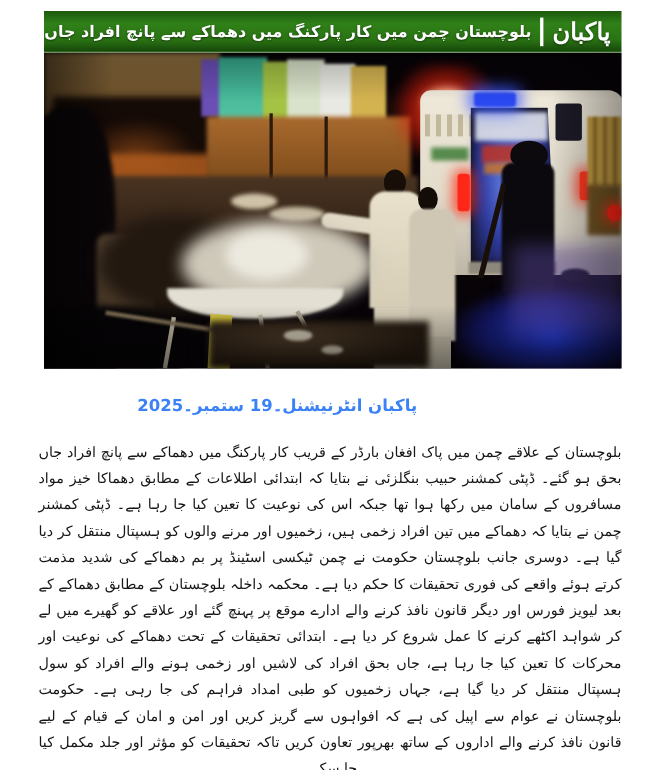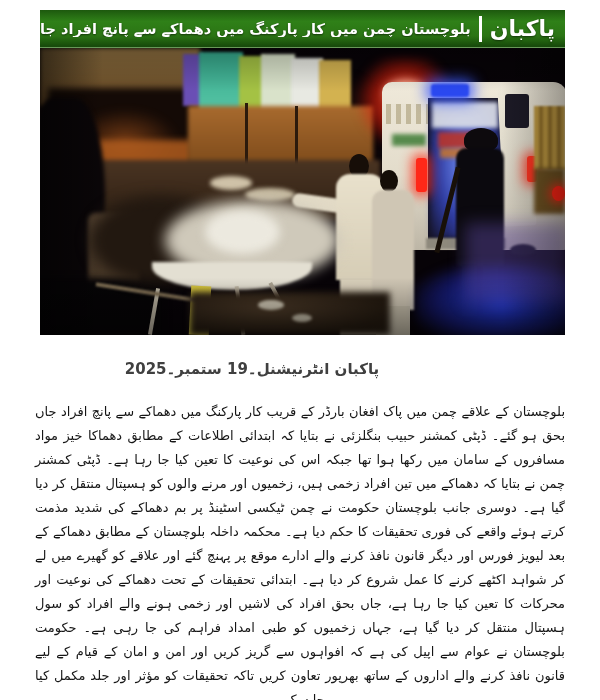--- a/index.html
+++ b/index.html
@@ -8,21 +8,21 @@
     font-family:"DejaVu Sans",sans-serif;
   }
   
   .band{
     position:absolute;left:40px;top:10px;width:525px;height:38px;
     background:linear-gradient(180deg,#1d590e 0%,#2f8018 30%,#2b7414 68%,#16490a 96%,#8fbf7e 100%);
     display:flex;flex-direction:row;align-items:center;direction:rtl;
   }
   .brand{
     color:#ffffff;font-weight:bold;font-size:22px;line-height:38px;
-    padding:0 10px 0 8px;white-space:nowrap;text-shadow:0 1px 2px rgba(0,0,0,.5);
+    padding:0 10px 0 8px;white-space:nowrap;text-shadow:0 1px 2px rgba(0,0,0,.5);font-family:Liberation Serif, serif;
   }
   .sep{width:3px;height:26px;background:#ffffff;flex:0 0 auto;}
   .headline{
     flex:1;margin:0;color:#ffffff;font-size:14.5px;font-weight:bold;text-align:center;
     padding:0 8px;text-shadow:0 1px 2px rgba(0,0,0,.55);white-space:nowrap;overflow:hidden;
   }
   
   .photo{
     position:absolute;left:40px;top:48px;width:525px;height:287px;
     background:#070307;overflow:hidden;
@@ -93,21 +93,21 @@
   .white-debris1{left:218px;top:252px;width:26px;height:10px;background:#cdc5b2;border-radius:50%;filter:blur(1.5px);}
   .white-debris2{left:252px;top:266px;width:20px;height:8px;background:#c2baa6;border-radius:50%;filter:blur(1.5px);}
   .blue-ground{left:375px;top:215px;width:160px;height:75px;background:radial-gradient(ellipse at 55% 55%,rgba(40,70,255,.85),rgba(30,40,180,.5) 55%,transparent 80%);filter:blur(4px);}
   .purple-haze{left:425px;top:175px;width:105px;height:80px;background:rgba(90,70,160,.45);filter:blur(8px);}
   .vignette{left:0;top:0;width:100%;height:100%;
     background:linear-gradient(180deg,rgba(0,0,0,.25) 0,transparent 15%,transparent 80%,rgba(0,0,0,.45) 100%),
                linear-gradient(90deg,rgba(0,0,0,.5) 0,transparent 12%,transparent 88%,rgba(0,0,0,.35) 100%);}
   
   .dateline{
     position:absolute;left:0;top:360px;width:504px;text-align:center;direction:rtl;
-    color:#404040;font-weight:bold;font-size:15px;
+    color:#3b82f6;font-weight:bold;font-size:15px;
   }
   .body-text{
     position:absolute;left:35px;right:35px;top:400px;margin:0;
     direction:rtl;text-align:justify;text-align-last:center;
     color:#161616;font-size:13px;line-height:24px;
   }
 </style>
 </head>
 <body>
 

